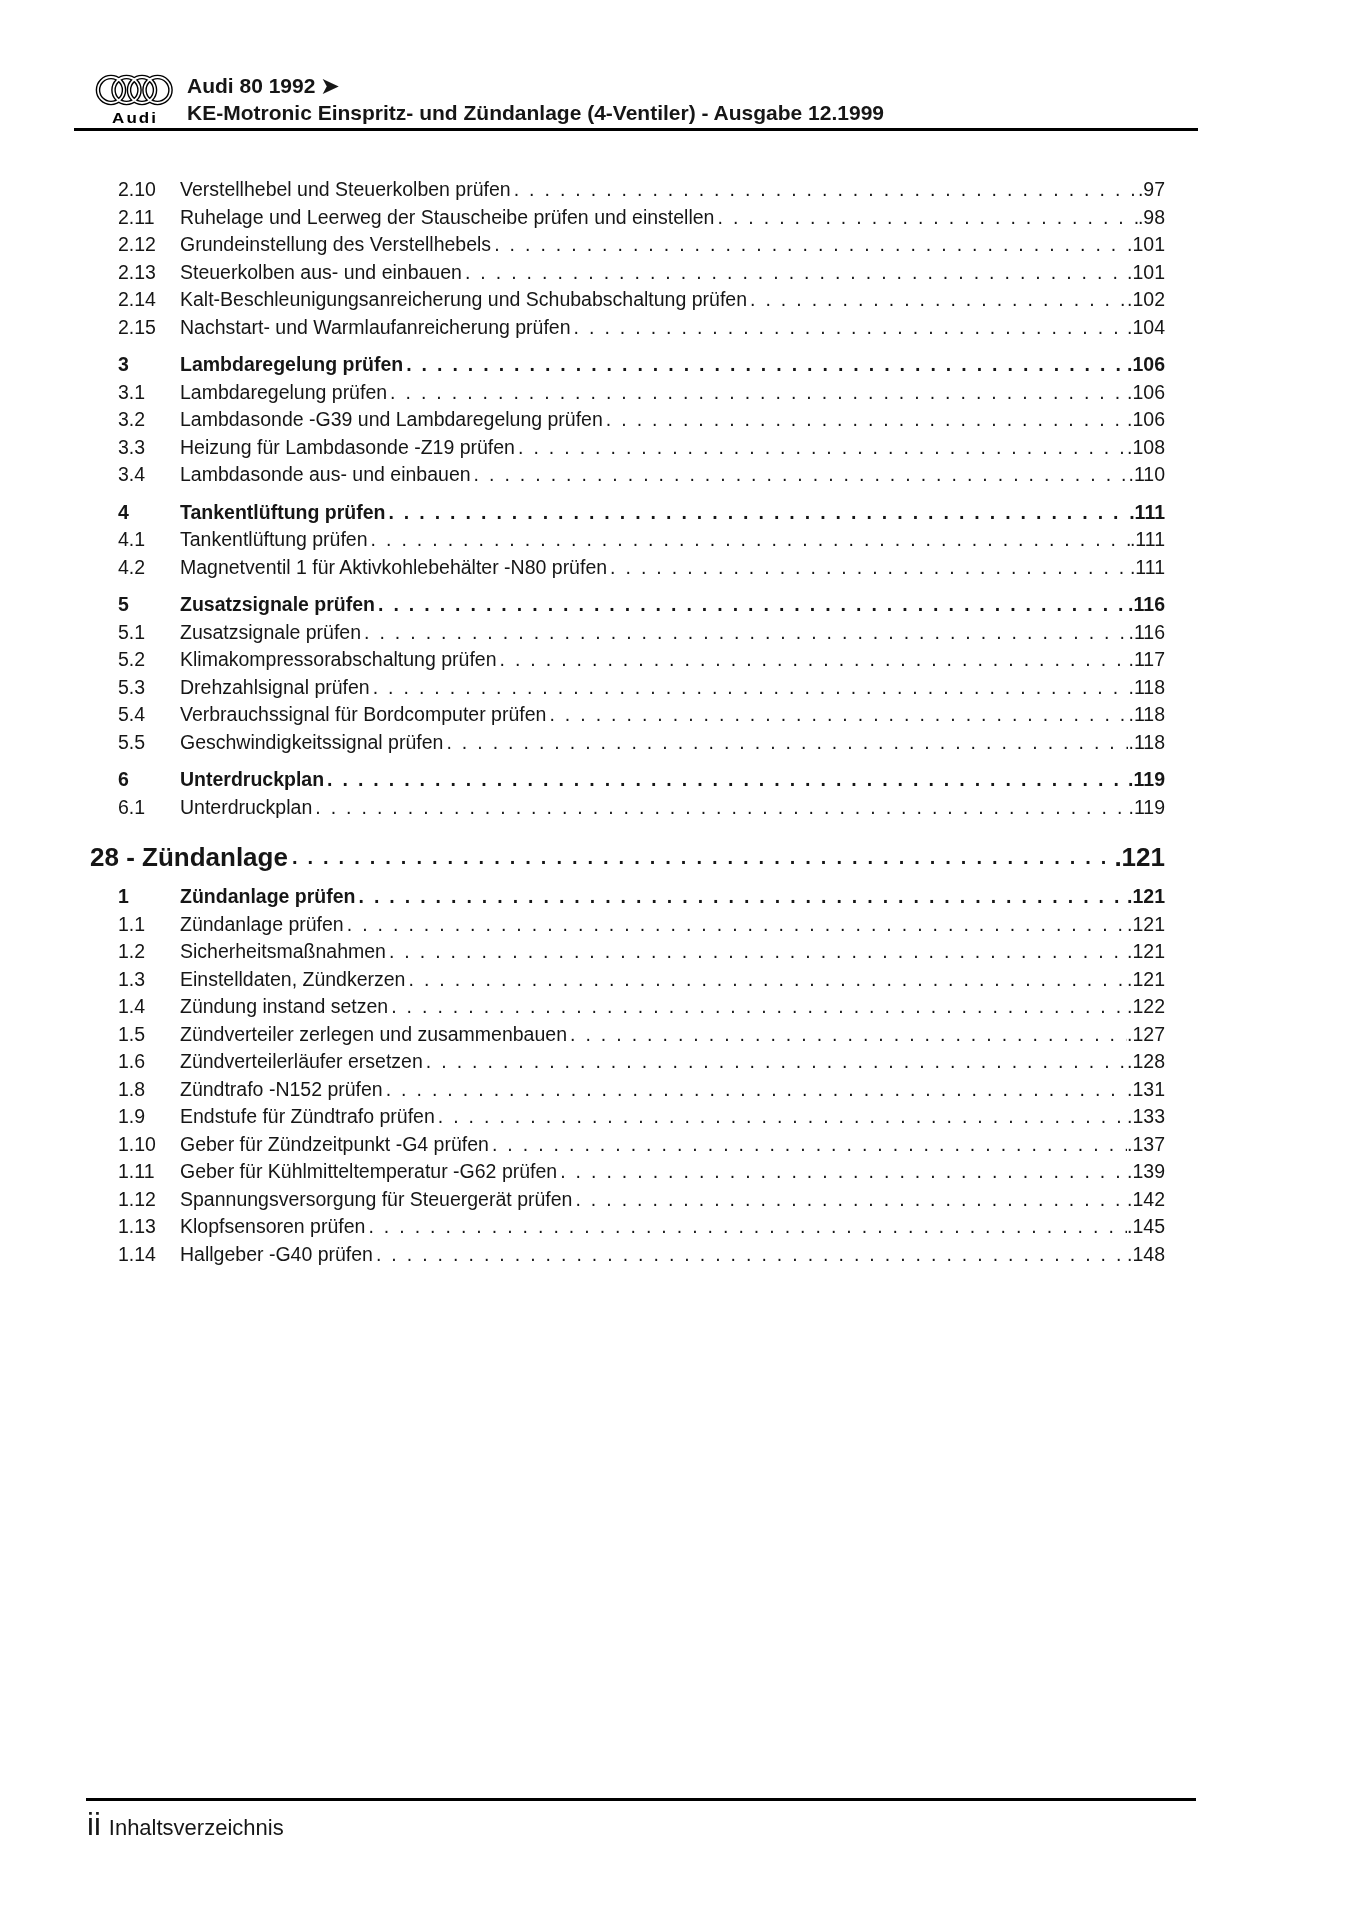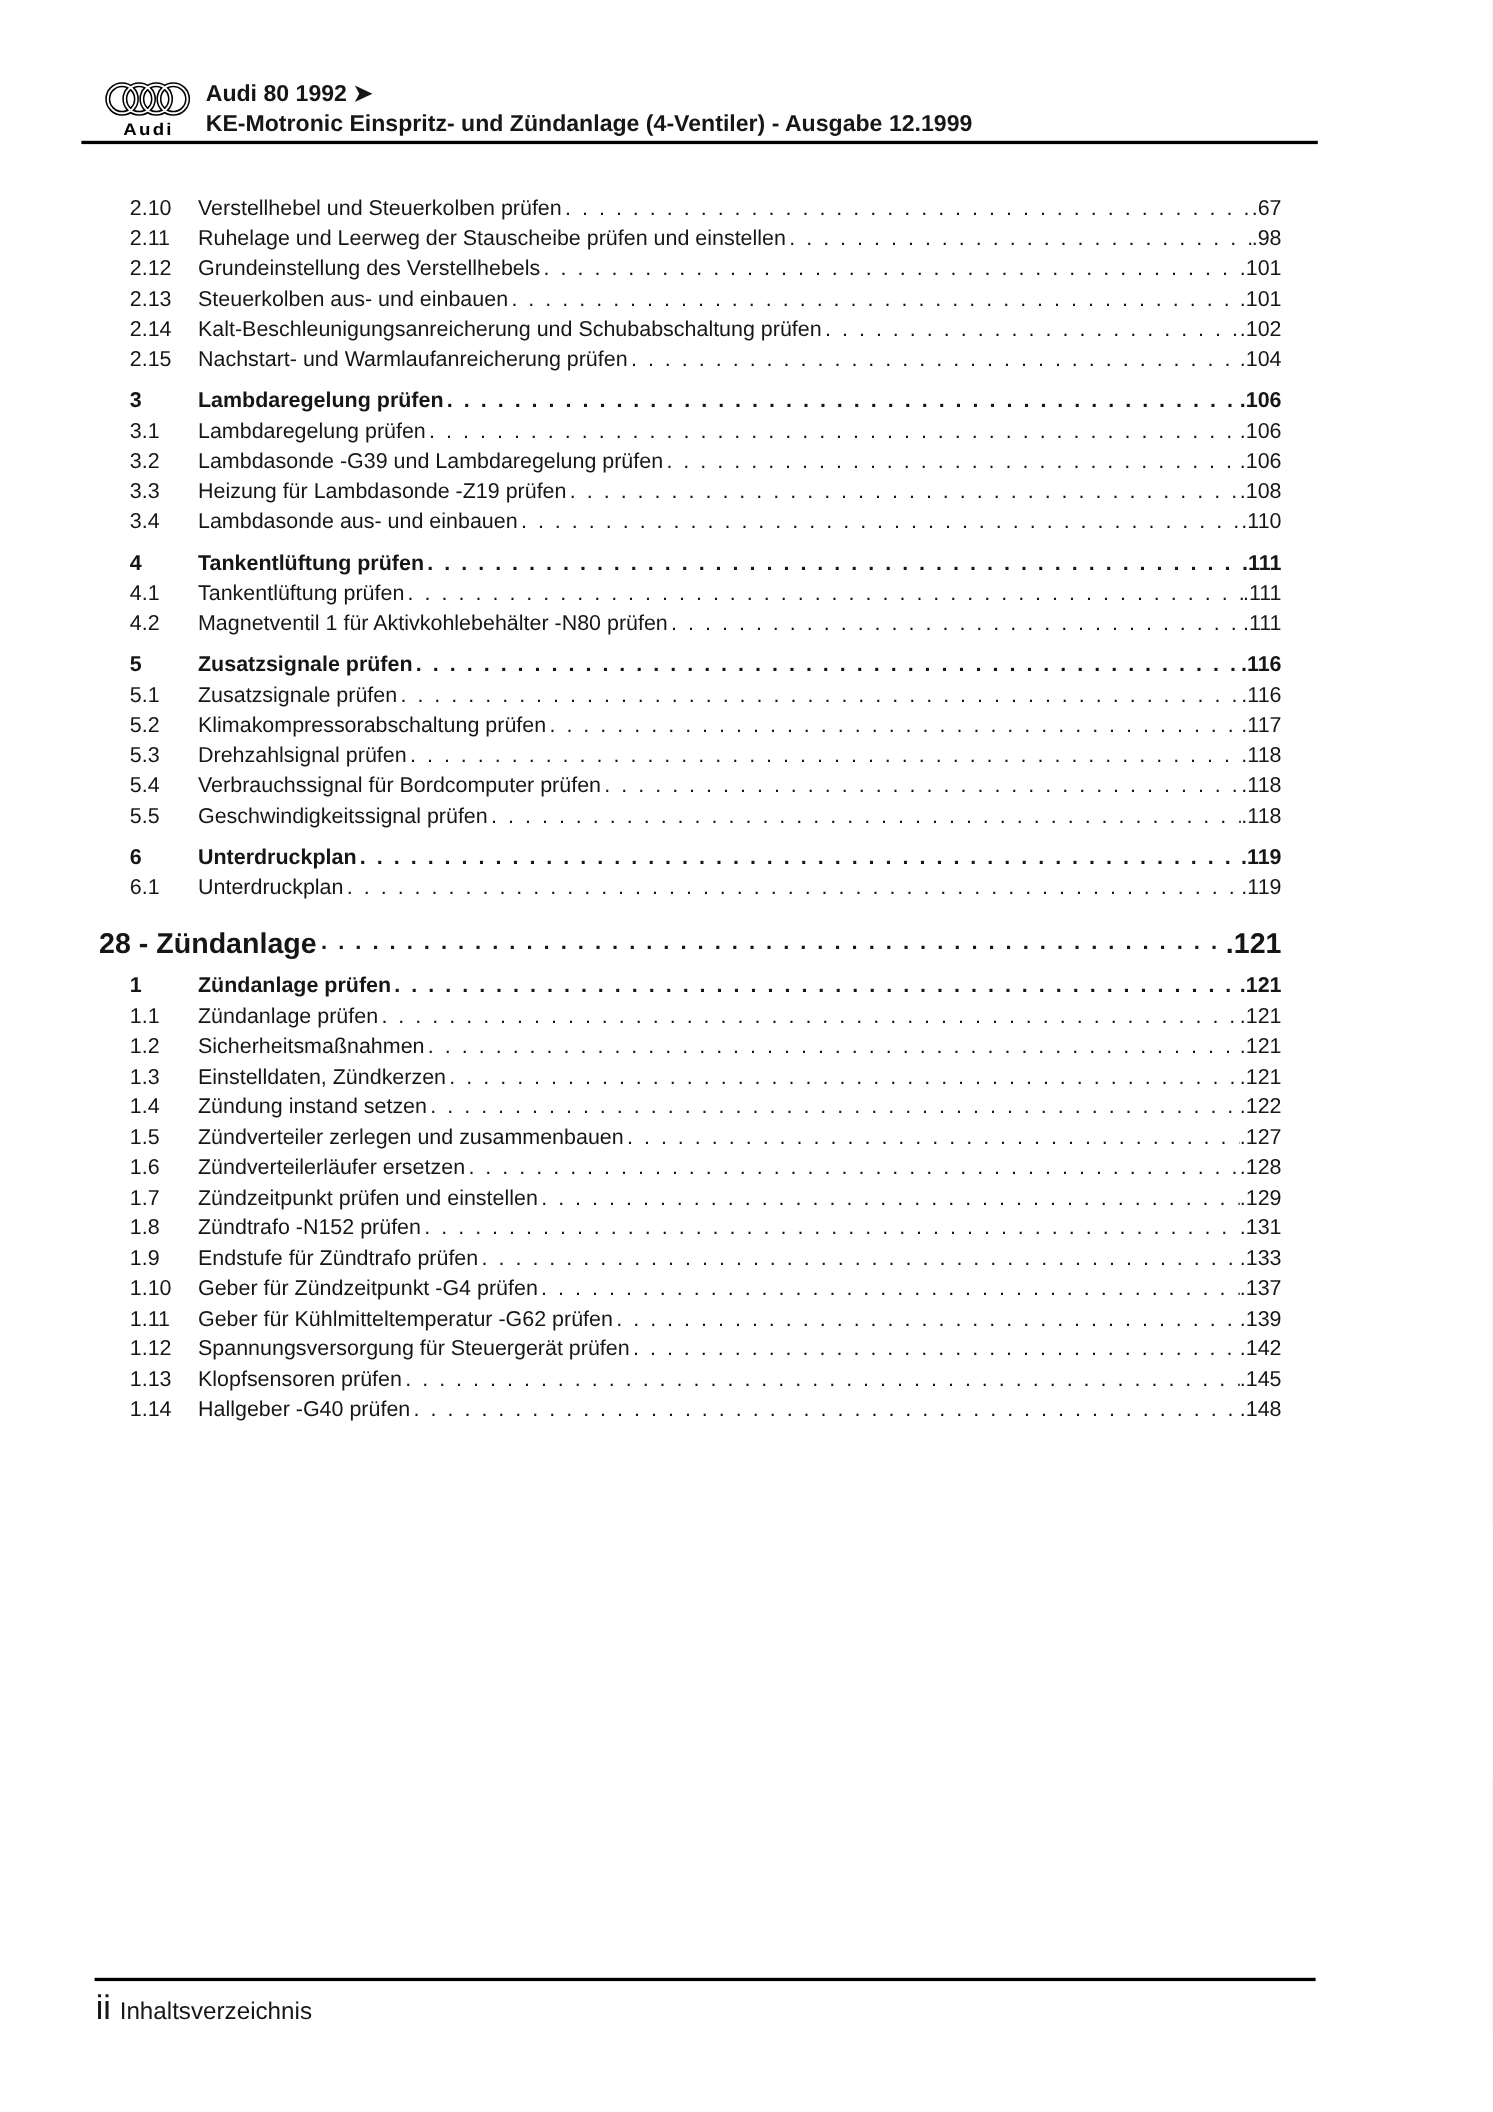--- a/index.html
+++ b/index.html
@@ -77,21 +77,21 @@
   </div>
 
   <hr class="rule header-rule">
 
   <main class="toc" id="toc">
       <div class="toc-group subsections">
         <div class="row">
           <span class="num">2.10</span>
           <span class="title">Verstellhebel und Steuerkolben prüfen</span>
           <span class="leader"></span>
-          <span class="pg">67</span>
+          <span class="pg">97</span>
         </div>
         <div class="row">
           <span class="num">2.11</span>
           <span class="title">Ruhelage und Leerweg der Stauscheibe prüfen und einstellen</span>
           <span class="leader"></span>
           <span class="pg">98</span>
         </div>
         <div class="row">
           <span class="num">2.12</span>
           <span class="title">Grundeinstellung des Verstellhebels</span>
@@ -263,26 +263,20 @@
           <span class="num">1.5</span>
           <span class="title">Zündverteiler zerlegen und zusammenbauen</span>
           <span class="leader"></span>
           <span class="pg">127</span>
         </div>
         <div class="row">
           <span class="num">1.6</span>
           <span class="title">Zündverteilerläufer ersetzen</span>
           <span class="leader"></span>
           <span class="pg">128</span>
-        </div>
-        <div class="row">
-          <span class="num">1.7</span>
-          <span class="title">Zündzeitpunkt prüfen und einstellen</span>
-          <span class="leader"></span>
-          <span class="pg">129</span>
         </div>
         <div class="row">
           <span class="num">1.8</span>
           <span class="title">Zündtrafo -N152 prüfen</span>
           <span class="leader"></span>
           <span class="pg">131</span>
         </div>
         <div class="row">
           <span class="num">1.9</span>
           <span class="title">Endstufe für Zündtrafo prüfen</span>

